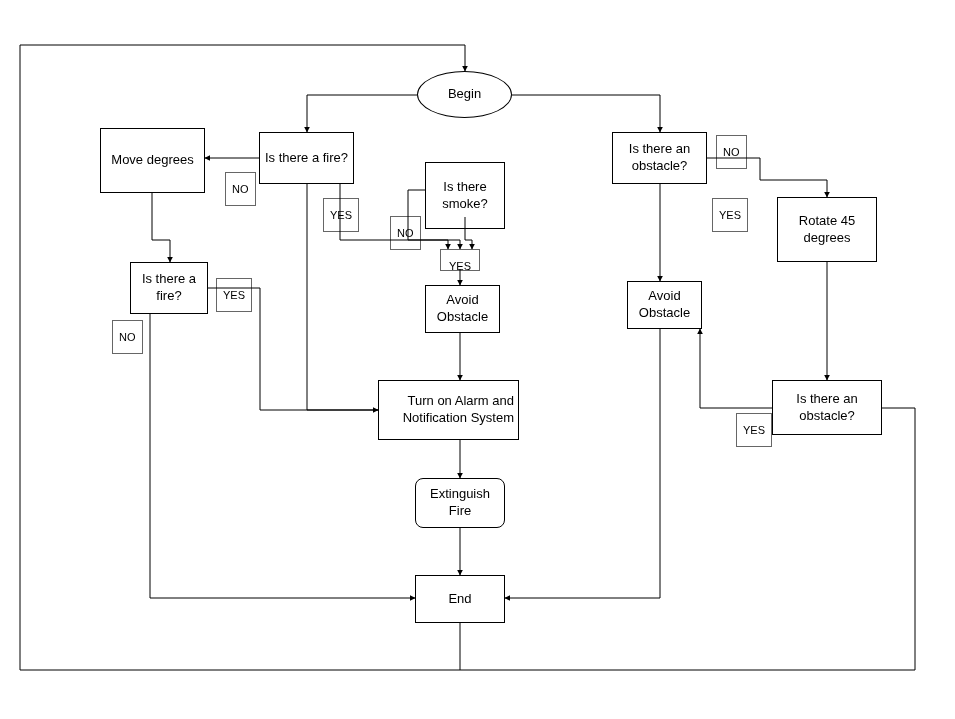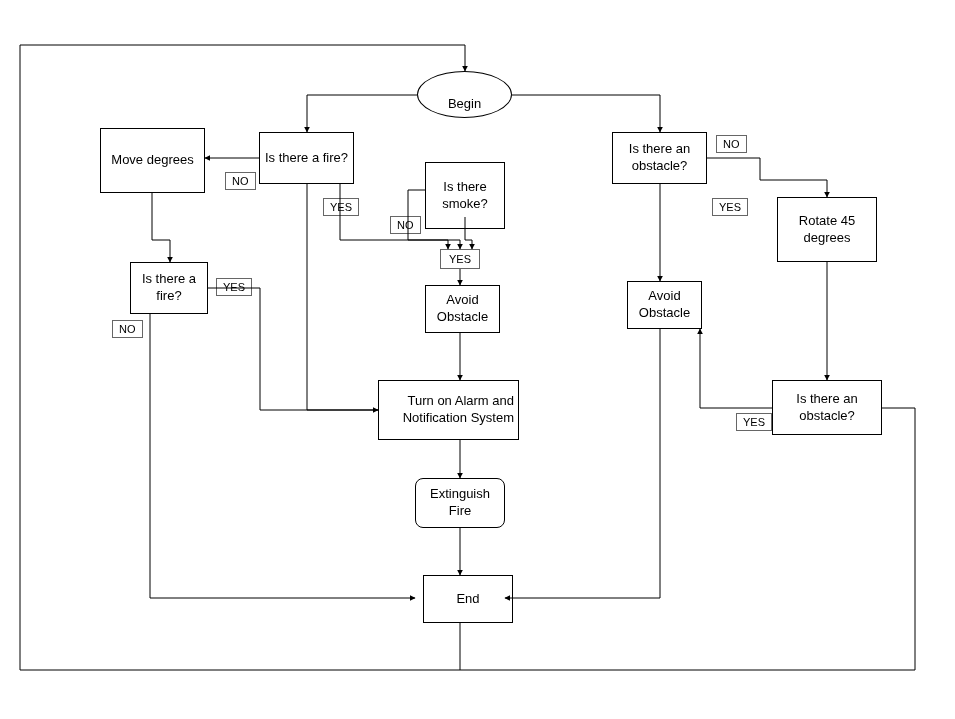--- a/index.html
+++ b/index.html
@@ -19,31 +19,30 @@
     align-items: center;
     justify-content: center;
     text-align: center;
     font-size: 13px;
     line-height: 1.3;
     padding: 4px;
     box-sizing: border-box;
   }
   .ellipse {
     border-radius: 50%;
-    align-items: flex-end;
   }
   .label {
     position: absolute;
     border: 1px solid #666;
     background: #fff;
     font-size: 11px;
-    padding: 2px 6px;
+    padding: 10px 6px;
     box-sizing: border-box;
     display: flex;
-    align-items: center;
+    align-items: flex-start;
     justify-content: center;
   }
   svg.edges {
     position: absolute;
     left: 0;
     top: 0;
     width: 955px;
     height: 719px;
     pointer-events: none;
   }
@@ -96,21 +95,21 @@
 </div>
 
 <div class="node" style="left:378px; top:380px; width:141px; height:60px;text-align:right;">
   <span>Turn on Alarm and Notification System</span>
 </div>
 
 <div class="node" style="left:415px; top:478px; width:90px; height:50px;border-radius:8px;">
   <span>Extinguish Fire</span>
 </div>
 
-<div class="node" style="left:415px; top:575px; width:90px; height:48px;margin-left:8px;">
+<div class="node" style="left:415px; top:575px; width:90px; height:48px;">
   <span>End</span>
 </div>
 
 <div class="label" style="left:225px; top:172px;">
     <span>NO</span>
   </div>
 <div class="label" style="left:323px; top:198px;">
     <span>YES</span>
   </div>
 <div class="label" style="left:390px; top:216px;">

